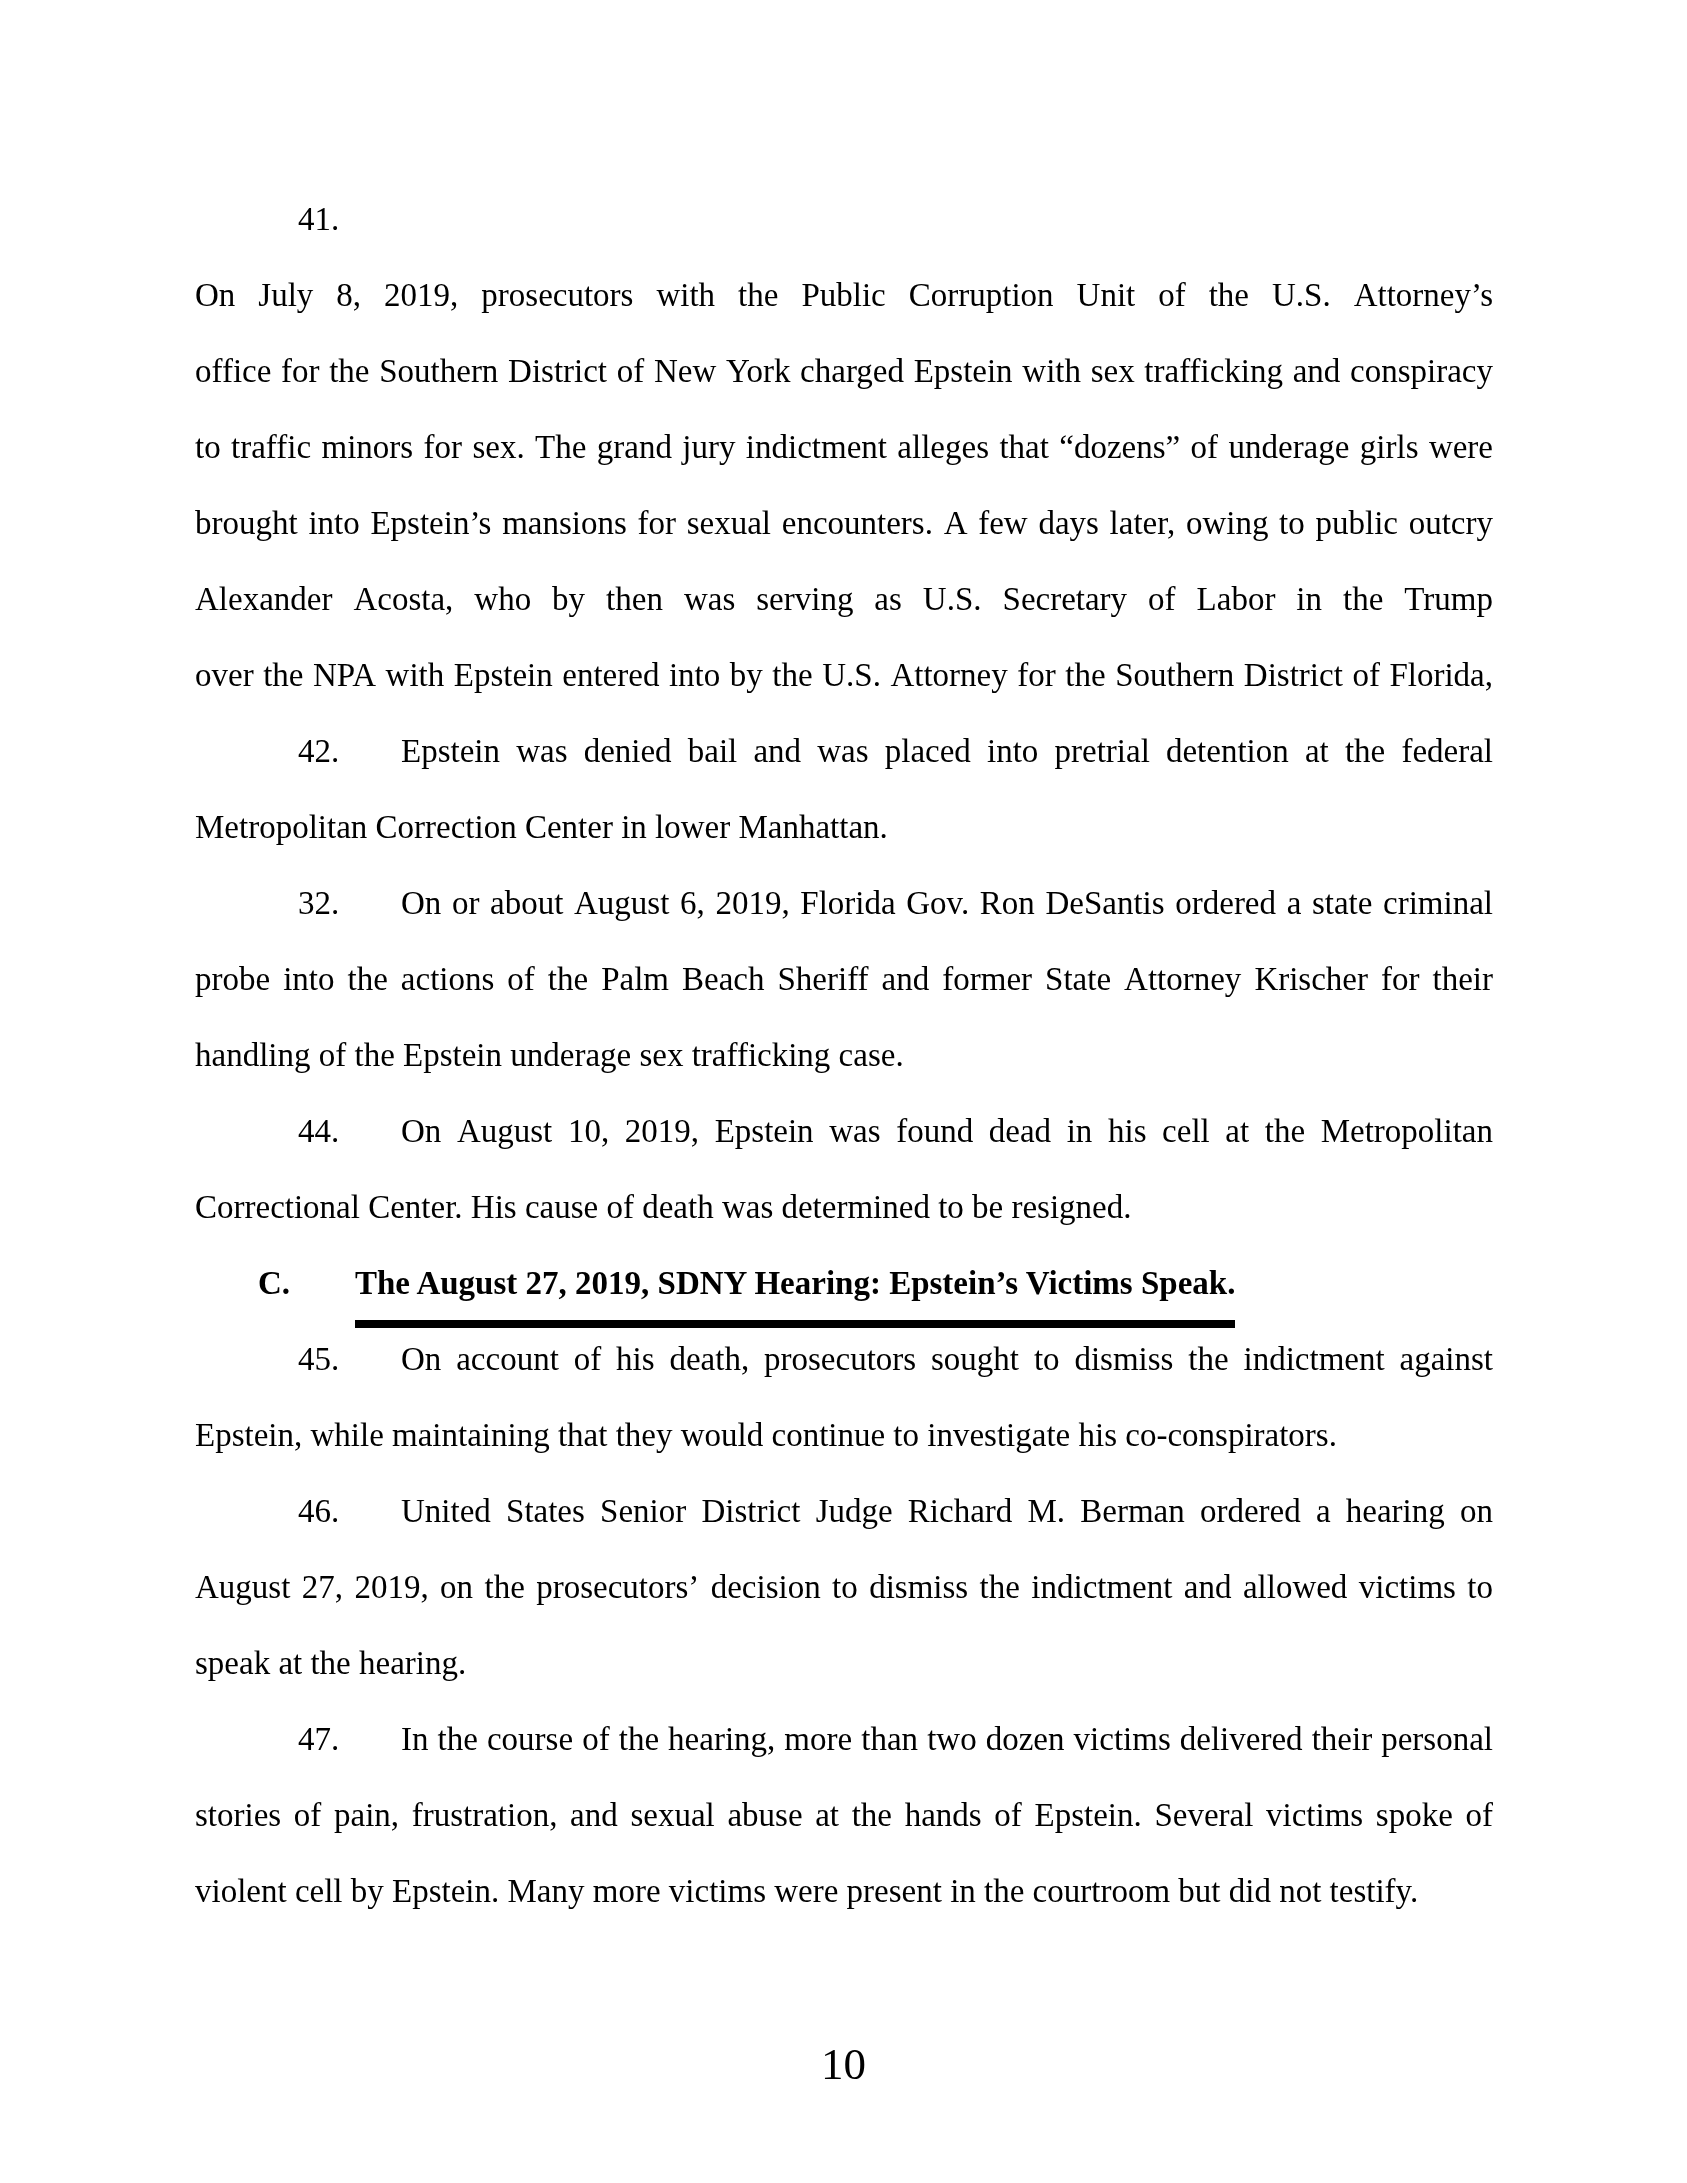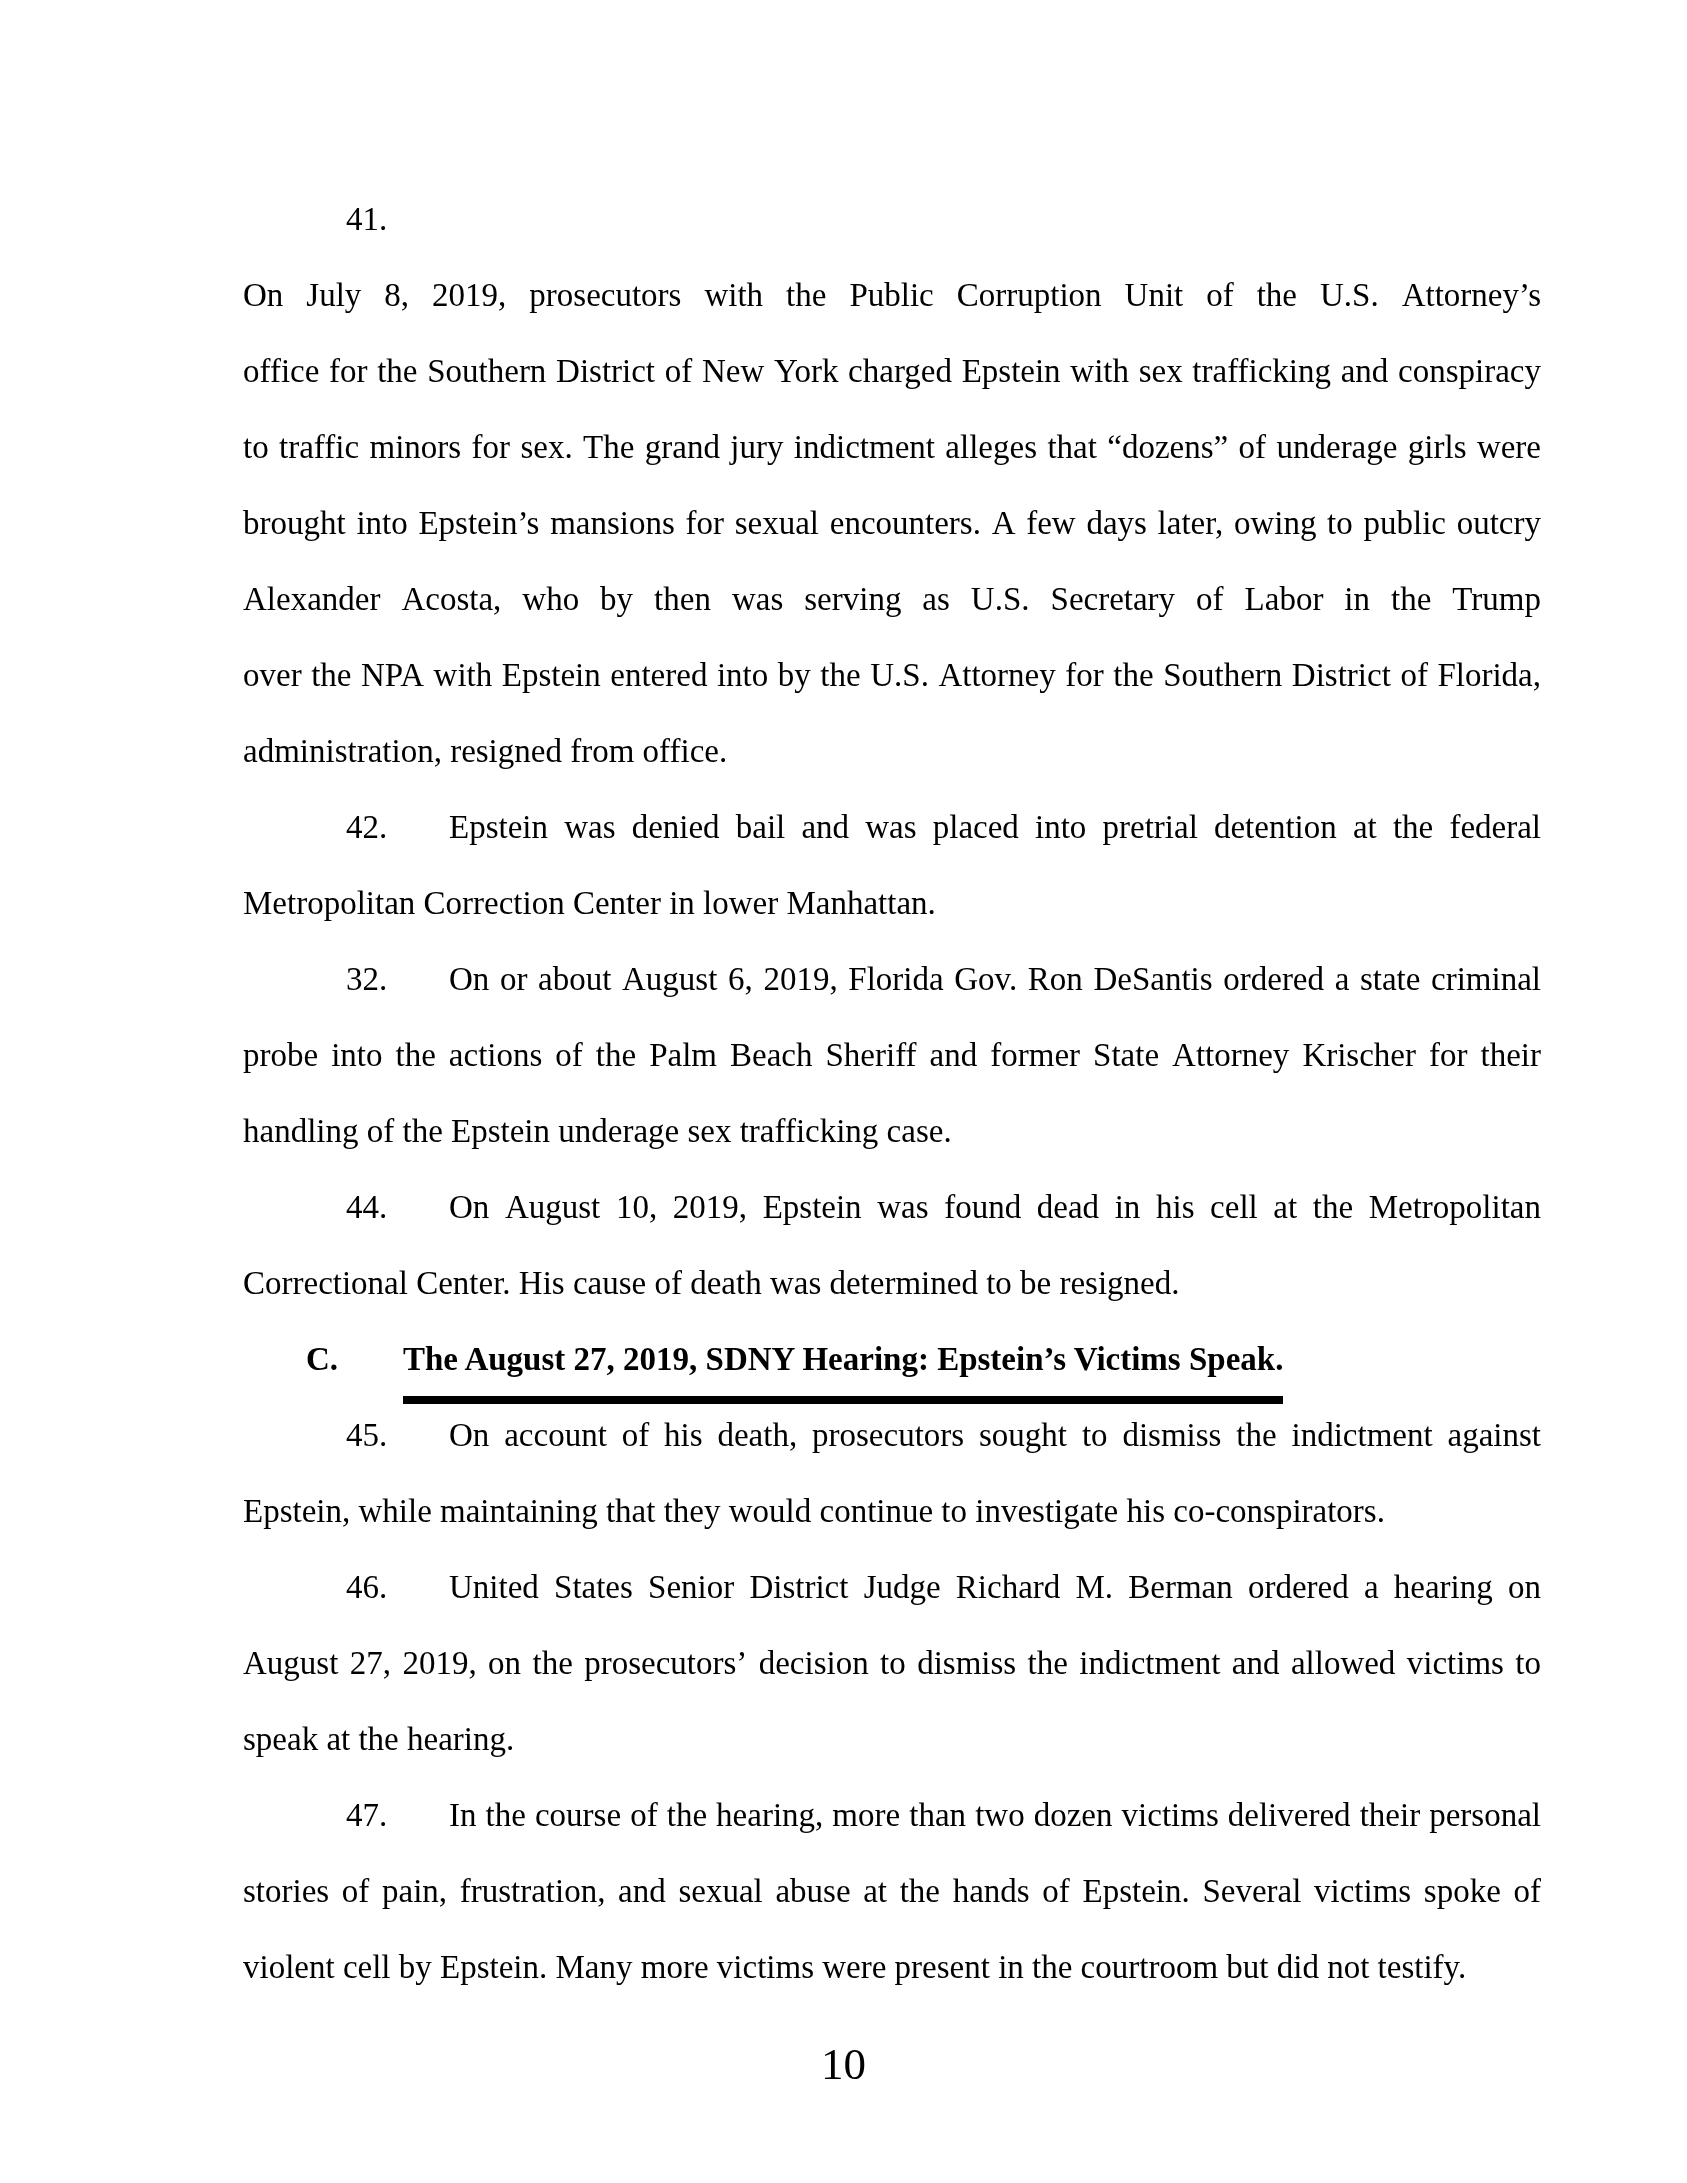--- a/index.html
+++ b/index.html
@@ -12,21 +12,20 @@
     font-family: "Liberation Serif", serif;
     color: #000000;
   }
   .content {
     position: absolute;
     left: 195px;
     top: 181px;
     width: 1298px;
     font-size: 33px;
     line-height: 76px;
-    margin-left: 48px;
   }
   .line { text-align: justify; }
   .line.j { text-align-last: justify; }
   .pnum {
     display: inline-block;
     margin-left: 103px;
     width: 103px;
   }
   .heading { font-weight: bold; }
   .hlabel {
@@ -52,21 +51,20 @@
 <body>
 
 <div class="page">
   <div class="content">
       <div class="line j"><span class="pnum">41.</span><span>On&nbsp;July&nbsp;8,&nbsp;2019,&nbsp;prosecutors&nbsp;with&nbsp;the&nbsp;Public&nbsp;Corruption&nbsp;Unit&nbsp;of&nbsp;the&nbsp;U.S.&nbsp;Attorney’s</span></div>
       <div class="line j"><span>office&nbsp;for&nbsp;the&nbsp;Southern&nbsp;District&nbsp;of&nbsp;New&nbsp;York&nbsp;charged&nbsp;Epstein&nbsp;with&nbsp;sex&nbsp;trafficking&nbsp;and&nbsp;conspiracy</span></div>
       <div class="line j"><span>to&nbsp;traffic&nbsp;minors&nbsp;for&nbsp;sex.&nbsp;The&nbsp;grand&nbsp;jury&nbsp;indictment&nbsp;alleges&nbsp;that&nbsp;“dozens”&nbsp;of&nbsp;underage&nbsp;girls&nbsp;were</span></div>
       <div class="line j"><span>brought&nbsp;into&nbsp;Epstein’s&nbsp;mansions&nbsp;for&nbsp;sexual&nbsp;encounters.&nbsp;A&nbsp;few&nbsp;days&nbsp;later,&nbsp;owing&nbsp;to&nbsp;public&nbsp;outcry</span></div>
       <div class="line j"><span>Alexander&nbsp;Acosta,&nbsp;who&nbsp;by&nbsp;then&nbsp;was&nbsp;serving&nbsp;as&nbsp;U.S.&nbsp;Secretary&nbsp;of&nbsp;Labor&nbsp;in&nbsp;the&nbsp;Trump</span></div>
       <div class="line j"><span>over&nbsp;the&nbsp;NPA&nbsp;with&nbsp;Epstein&nbsp;entered&nbsp;into&nbsp;by&nbsp;the&nbsp;U.S.&nbsp;Attorney&nbsp;for&nbsp;the&nbsp;Southern&nbsp;District&nbsp;of&nbsp;Florida,</span></div>
-      <div class="line"><span>administration, resigned from office.</span></div>
       <div class="line j"><span class="pnum">42.</span><span>Epstein&nbsp;was&nbsp;denied&nbsp;bail&nbsp;and&nbsp;was&nbsp;placed&nbsp;into&nbsp;pretrial&nbsp;detention&nbsp;at&nbsp;the&nbsp;federal</span></div>
       <div class="line"><span>Metropolitan Correction Center in lower Manhattan.</span></div>
       <div class="line j"><span class="pnum">32.</span><span>On&nbsp;or&nbsp;about&nbsp;August&nbsp;6,&nbsp;2019,&nbsp;Florida&nbsp;Gov.&nbsp;Ron&nbsp;DeSantis&nbsp;ordered&nbsp;a&nbsp;state&nbsp;criminal</span></div>
       <div class="line j"><span>probe&nbsp;into&nbsp;the&nbsp;actions&nbsp;of&nbsp;the&nbsp;Palm&nbsp;Beach&nbsp;Sheriff&nbsp;and&nbsp;former&nbsp;State&nbsp;Attorney&nbsp;Krischer&nbsp;for&nbsp;their</span></div>
       <div class="line"><span>handling of the Epstein underage sex trafficking case.</span></div>
       <div class="line j"><span class="pnum">44.</span><span>On&nbsp;August&nbsp;10,&nbsp;2019,&nbsp;Epstein&nbsp;was&nbsp;found&nbsp;dead&nbsp;in&nbsp;his&nbsp;cell&nbsp;at&nbsp;the&nbsp;Metropolitan</span></div>
       <div class="line"><span>Correctional Center. His cause of death was determined to be resigned.</span></div>
       <div class="line heading"><span class="hlabel">C.</span><span class="htext">The August 27, 2019, SDNY Hearing: Epstein’s Victims Speak.</span></div>
       <div class="line j"><span class="pnum">45.</span><span>On&nbsp;account&nbsp;of&nbsp;his&nbsp;death,&nbsp;prosecutors&nbsp;sought&nbsp;to&nbsp;dismiss&nbsp;the&nbsp;indictment&nbsp;against</span></div>
       <div class="line"><span>Epstein, while maintaining that they would continue to investigate his co-conspirators.</span></div>

